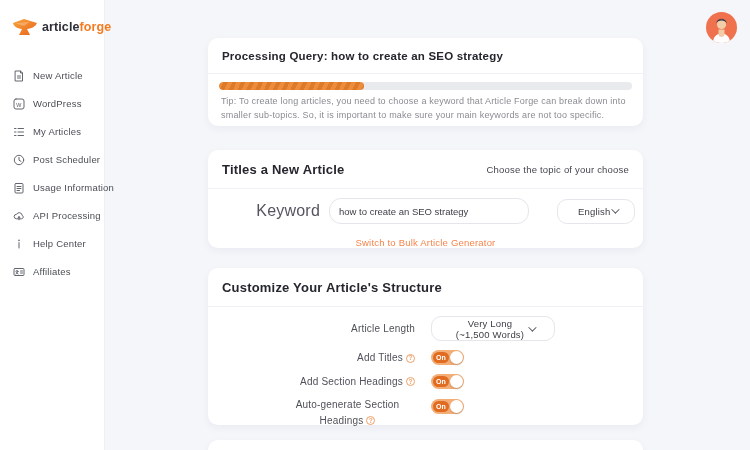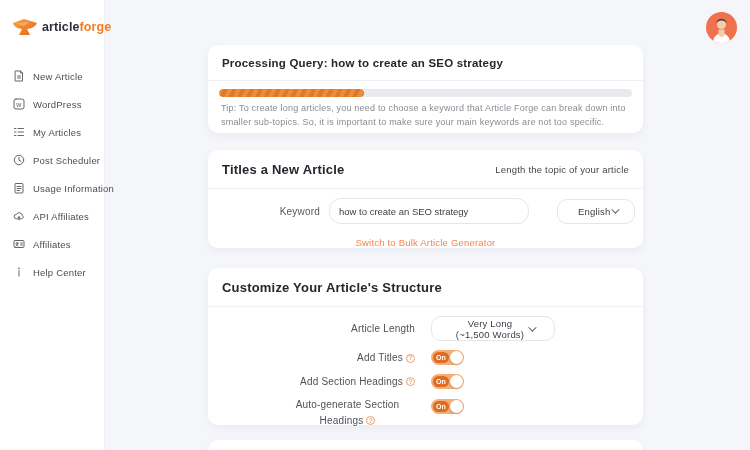--- a/index.html
+++ b/index.html
@@ -16,21 +16,21 @@
   .sidebar {
     position: absolute; left: 0; top: 0; width: 105px; height: 450px;
     background: #ffffff; border-right: 1px solid #eef0f4; z-index: 2;
   }
   .logo { display: flex; align-items: center; gap: 2px; padding: 14px 6px 0 10px; cursor: pointer; }
   .logo-text { font-size: 12.5px; font-weight: bold; letter-spacing: 0.1px; }
   .logo-text .dark { color: #2e2f38; }
   .logo-text .accent { color: #f47b20; }
   .menu { margin-top: 22px; }
   .menu-item {
-    display: flex; align-items: center; gap: 8px;
+    display: flex; align-items: flex-start; gap: 8px;
     padding: 8px 6px 8px 13px; cursor: pointer;
   }
   .menu-item .mi-icon { width: 12px; height: 12px; flex: none; display: flex; align-items: center; justify-content: center; }
   .menu-item .mi-label { font-size: 9.5px; color: #4a4d54; white-space: nowrap; }
   .mi-icon svg { stroke: #63666e; fill: none; stroke-width: 1; stroke-linecap: round; stroke-linejoin: round; }
   .mi-icon svg text { stroke: none; fill: #63666e; }
 
   
   .main { position: absolute; left: 105px; top: 0; right: 0; height: 450px; }
   .avatar {
@@ -46,36 +46,36 @@
     position: absolute; left: 0; width: 435px;
   }
   .card-header {
     padding: 12px 14px 11px 14px;
     border-bottom: 1px solid #f0f1f5;
     display: flex; align-items: center; justify-content: space-between;
   }
   .card-title { font-weight: bold; color: #25262e; }
 
   
-  .card-processing { top: 45px; height: 88px; }
+  .card-processing { top: 38px; height: 88px; }
   .card-processing .card-title { font-size: 11.5px; }
   .progress-wrap { padding: 8px 11px 0 11px; }
   .progress-track { height: 8px; border-radius: 4px; background: #e9eaee; overflow: hidden; }
   .progress-fill {
     height: 100%; border-radius: 4px;
     background: repeating-linear-gradient(115deg, #ec8c3c 0 4px, #dd7a2a 4px 8px);
   }
   .tip { padding: 5px 13px 0 13px; font-size: 9px; line-height: 1.55; color: #8a8c92; }
 
   
   .card-create { top: 150px; height: 98px; }
   .card-create .card-title { font-size: 13px; }
   .card-sub { font-size: 9.5px; color: #44464e; }
   .create-row { display: flex; align-items: center; margin-top: 9px; }
-  .kw-label { width: 112px; text-align: right; font-size: 10px; color: #54565e; flex: none; }
+  .kw-label { width: 112px; text-align: right; font-size: 16px; color: #54565e; flex: none; }
   .kw-input {
     margin-left: 9px; width: 200px; height: 25px;
     border: 1px solid #e4e6eb; border-radius: 12px;
     font-family: "Liberation Sans", sans-serif;
     font-size: 9.5px; color: #3c3e45; padding: 12px 9px; outline: none; background: #fff;
   }
   .select {
     height: 25px; border: 1px solid #e4e6eb; border-radius: 10px; background: #fff;
     display: flex; align-items: center; justify-content: space-between;
     font-size: 9.5px; color: #3c3e45; padding: 0 20px; cursor: pointer;
@@ -192,40 +192,40 @@
       </span>
       <span class="mi-label">Usage Information</span>
     </div>
     <div class="menu-item">
       <span class="mi-icon">
         <svg width="12" height="12" viewBox="0 0 12 12">
             <path d="M3.2 8.8a2.2 2.2 0 0 1 .3-4.4 3 3 0 0 1 5.7 1 1.8 1.8 0 0 1-.4 3.4z"></path>
             <path d="M6 9.8V6.8M6 6.8l-1 1M6 6.8l1 1"></path>
           </svg>
       </span>
-      <span class="mi-label">API Affiliates</span>
+      <span class="mi-label">API Processing</span>
+    </div>
+    <div class="menu-item">
+      <span class="mi-icon">
+        <svg width="12" height="12" viewBox="0 0 12 12">
+            <circle cx="6" cy="2.4" r="0.8" fill="#63666e" stroke="none"></circle>
+            <path d="M6 4.6v5.4"></path>
+          </svg>
+      </span>
+      <span class="mi-label">Help Center</span>
     </div>
     <div class="menu-item">
       <span class="mi-icon">
         <svg width="12" height="12" viewBox="0 0 12 12">
             <rect x="1" y="2.5" width="10" height="7" rx="1"></rect>
             <circle cx="4" cy="5.5" r="1"></circle>
             <path d="M2.8 8a1.3 1.3 0 0 1 2.4 0M7.5 5h2M7.5 7h2"></path>
           </svg>
       </span>
       <span class="mi-label">Affiliates</span>
-    </div>
-    <div class="menu-item">
-      <span class="mi-icon">
-        <svg width="12" height="12" viewBox="0 0 12 12">
-            <circle cx="6" cy="2.4" r="0.8" fill="#63666e" stroke="none"></circle>
-            <path d="M6 4.6v5.4"></path>
-          </svg>
-      </span>
-      <span class="mi-label">Help Center</span>
     </div>
   </div>
 </div>
 
 <div class="main">
   <div class="avatar">
     <svg width="31" height="31" viewBox="0 0 31 31">
       <circle cx="15.5" cy="12.5" r="4.6" fill="#f2cda9"></circle>
       <path d="M10.5 11.5 C10.5 7.5 20.5 7.5 20.5 11.5 L20.5 10 C20 6.5 11 6.5 10.5 10 Z" fill="#3a3f4b"></path>
       <path d="M11 9.8 a4.8 4.8 0 0 1 9 0 l-1.2-0.6 a4 4 0 0 0-6.6 0 Z" fill="#3a3f4b"></path>
@@ -244,21 +244,21 @@
         <div class="progress-track">
           <div class="progress-fill" style="width: 35%;"></div>
         </div>
       </div>
       <div class="tip">Tip: To create long articles, you need to choose a keyword that Article Forge can break down into smaller sub-topics. So, it is important to make sure your main keywords are not too specific.</div>
     </div>
 
     <div class="card card-create">
       <div class="card-header">
         <div class="card-title">Titles a New Article</div>
-        <div class="card-sub">Length the topic of your article</div>
+        <div class="card-sub">Choose the topic of your choose</div>
       </div>
       <div class="create-row">
         <div class="kw-label">Keyword</div>
         <input class="kw-input" type="text" value="how to create an SEO strategy" style="">
         <div class="select select-lang">
           <span>English</span>
           <span class="chev"></span>
         </div>
       </div>
       <div class="bulk-link">Switch to Bulk Article Generator</div>

